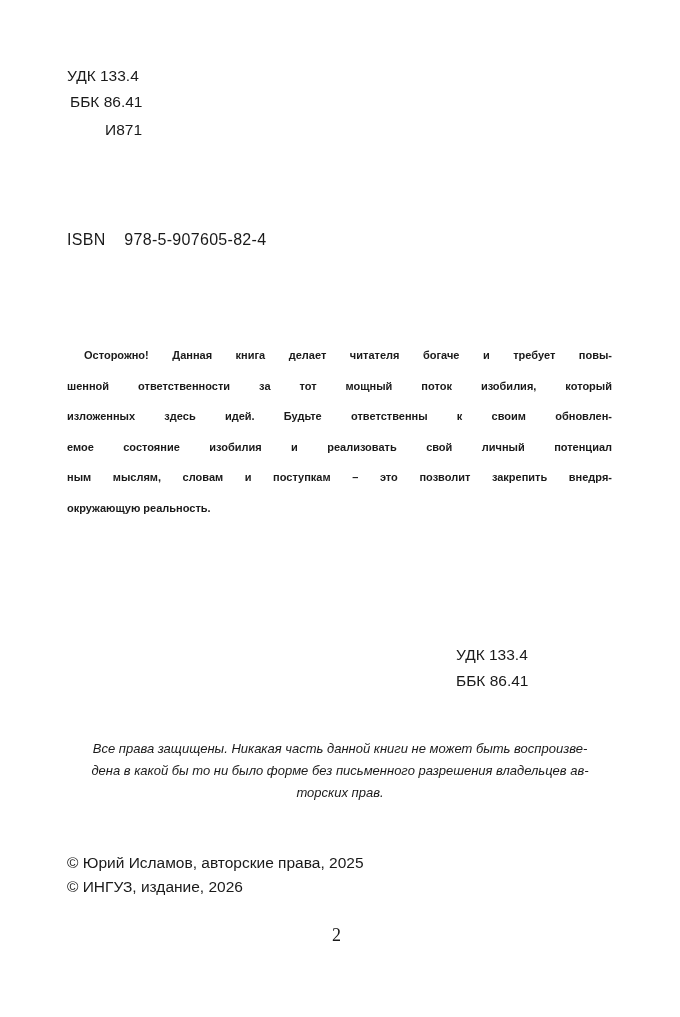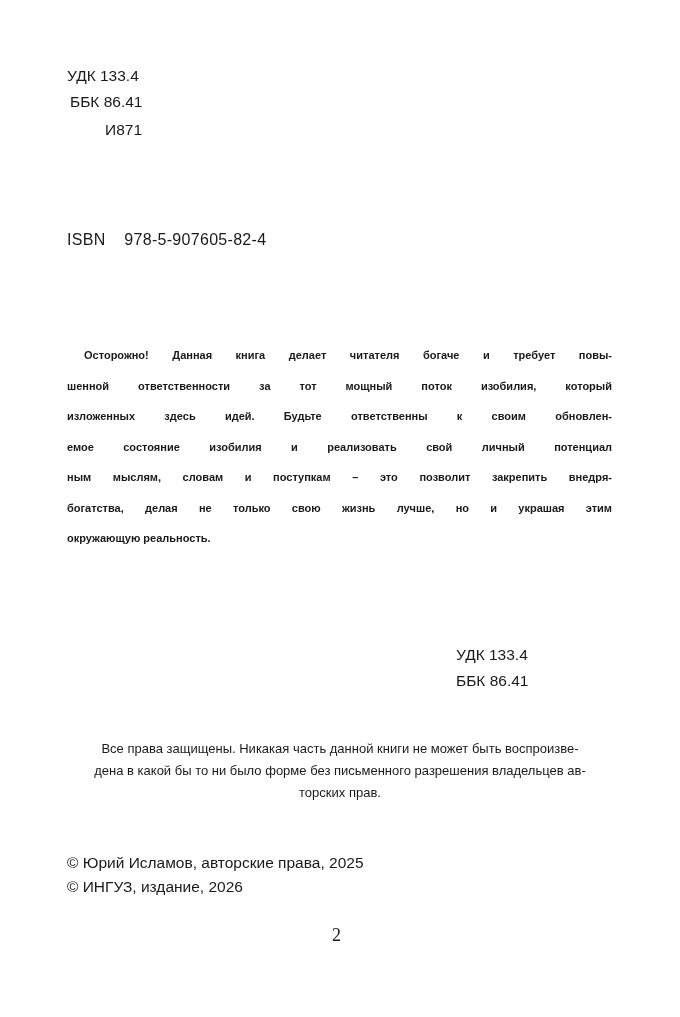--- a/index.html
+++ b/index.html
@@ -47,21 +47,21 @@
     }
     .warning .line { display: block; text-align: justify; text-align-last: justify; height: 30.5px; overflow: hidden; }
     .warning .line.first { text-indent: 17px; }
     .warning .line.last { text-align-last: left; }
 
     .codes-right { left: 456px; top: 642px; font-size: 15.5px; line-height: 26px; }
     .codes-right span { display: block; }
 
     .rights {
       left: 62px; top: 738px; width: 556px;
-      font-size: 13px; line-height: 22px;
+      font-size: 13px; font-style: italic; line-height: 22px;
       text-align: center; white-space: normal;
     }
     .rights span { display: block; }
 
     .copyright { left: 67px; top: 851px; font-size: 15.5px; line-height: 24px; }
     .copyright span { display: block; }
 
     .page-number {
       left: 332px; top: 925px;
       font-family: "Liberation Serif", "DejaVu Serif", serif;
@@ -84,21 +84,20 @@
     <span>ISBN</span><span class="gap"></span>
     <span>978-5-907605-82-4</span>
   </div>
 
   <div class="abs warning">
     <span class="line first">Осторожно! Данная книга делает читателя богаче и требует повы-</span>
     <span class="line">шенной ответственности за тот мощный поток изобилия, который</span>
     <span class="line">изложенных здесь идей. Будьте ответственны к своим обновлен-</span>
     <span class="line">емое состояние изобилия и реализовать свой личный потенциал</span>
     <span class="line">ным мыслям, словам и поступкам – это позволит закрепить внедря-</span>
-    <span class="line">богатства, делая не только свою жизнь лучше, но и украшая этим</span>
     <span class="line last">окружающую реальность.</span>
   </div>
 
   <div class="abs codes-right">
     <span>УДК 133.4</span>
     <span>ББК 86.41</span>
   </div>
 
   <div class="abs rights">
     <span>Все права защищены. Никакая часть данной книги не может быть воспроизве-</span>

